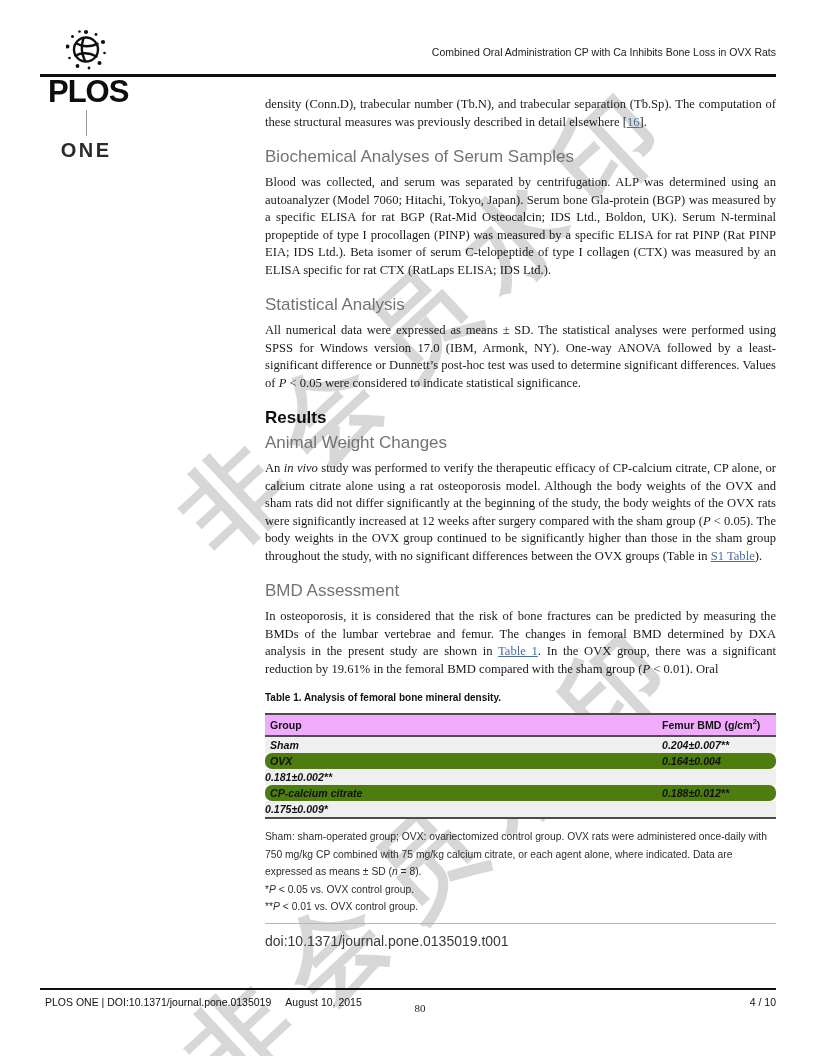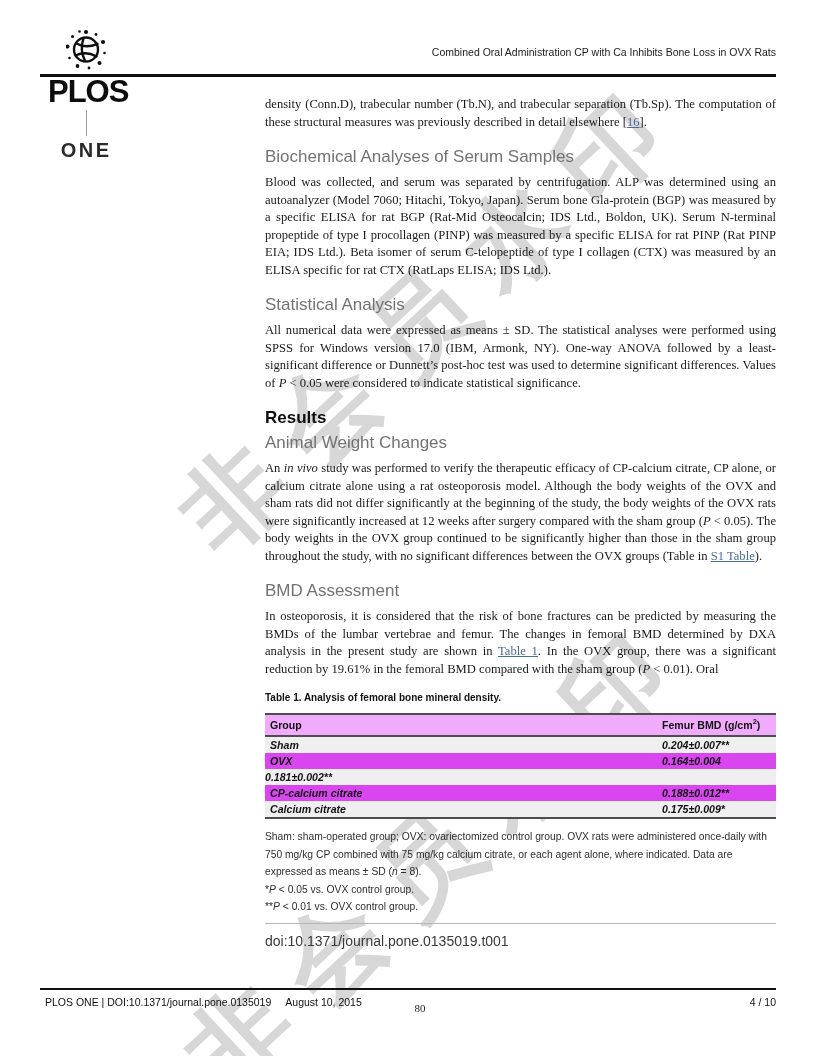--- a/index.html
+++ b/index.html
@@ -37,21 +37,21 @@
   .tblblock{margin-top:14px;}
   .tbl-caption{font-family:"Liberation Sans",sans-serif;font-size:10px;font-weight:bold;
                color:#111;margin:0 0 10px 0;}
   .tbl{width:100%;border-top:2px solid #4d4d4d;border-bottom:2px solid #4d4d4d;
        font-family:"Liberation Sans",sans-serif;font-size:10.6px;font-weight:bold;color:#111;}
   .tbl-hrow{display:flex;align-items:center;height:20px;border-bottom:2px solid #4d4d4d;background:#f0abfc;}
   .tbl-row{display:flex;align-items:center;height:16px;font-style:italic;}
   .cell-g{flex:1;padding-left:5px;}
   .cell-v{width:112px;padding-right:2px;}
   .row-light{background:#efefef;}
-  .row-dark{background:#d946ef;}
+  .row-dark{background:#4d7c0f;border-radius:7px;}
   sup{font-size:7.5px;vertical-align:super;line-height:0;}
   .fnotes{font-family:"Liberation Sans",sans-serif;font-size:10.3px;line-height:17.6px;
           color:#2e2e2e;margin-top:9px;}
   .fnotes .fline{margin:0;}
   .thin-rule{height:1px;background:#b5b5b5;margin:7px 0 9px 0;}
   .doi{font-family:"Liberation Sans",sans-serif;font-size:14px;color:#3a3a3a;}
   
   .ftr{position:absolute;left:45px;right:40px;top:996px;font-family:"Liberation Sans",sans-serif;
        font-size:10.5px;color:#101010;z-index:2;}
   .ftr-left{position:absolute;left:0;top:0;}
@@ -135,21 +135,20 @@
           <div class="cell-v">0.164±0.004</div>
         </div>
         <div class="tbl-row row-light">
           <div class="cell-v">0.181±0.002**</div>
         </div>
         <div class="tbl-row row-dark">
           <div class="cell-g">CP-calcium citrate</div>
           <div class="cell-v">0.188±0.012**</div>
         </div>
         <div class="tbl-row row-light">
-          <div class="cell-g">Calcium citrate</div>
           <div class="cell-v">0.175±0.009*</div>
         </div>
       </div>
 
       <div class="fnotes">
         <p class="fline"><span>Sham: sham-operated group; OVX: ovariectomized control group. OVX rats were administered once-daily with 750 mg/kg CP combined with 75 mg/kg calcium citrate, or each agent alone, where indicated. Data are expressed as means ± SD (</span><i class="it">n</i><span> = 8).</span></p>
         <p class="fline"><span>*</span><i class="it">P</i><span> &lt; 0.05 vs. OVX control group.</span></p>
         <p class="fline"><span>**</span><i class="it">P</i><span> &lt; 0.01 vs. OVX control group.</span></p>
       </div>
 

